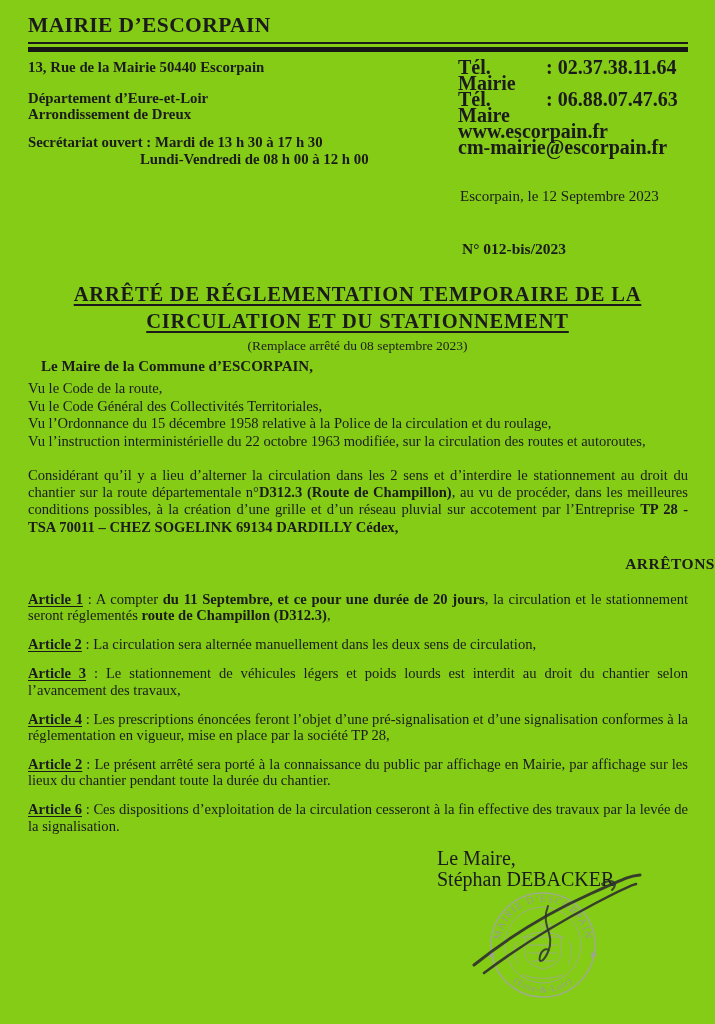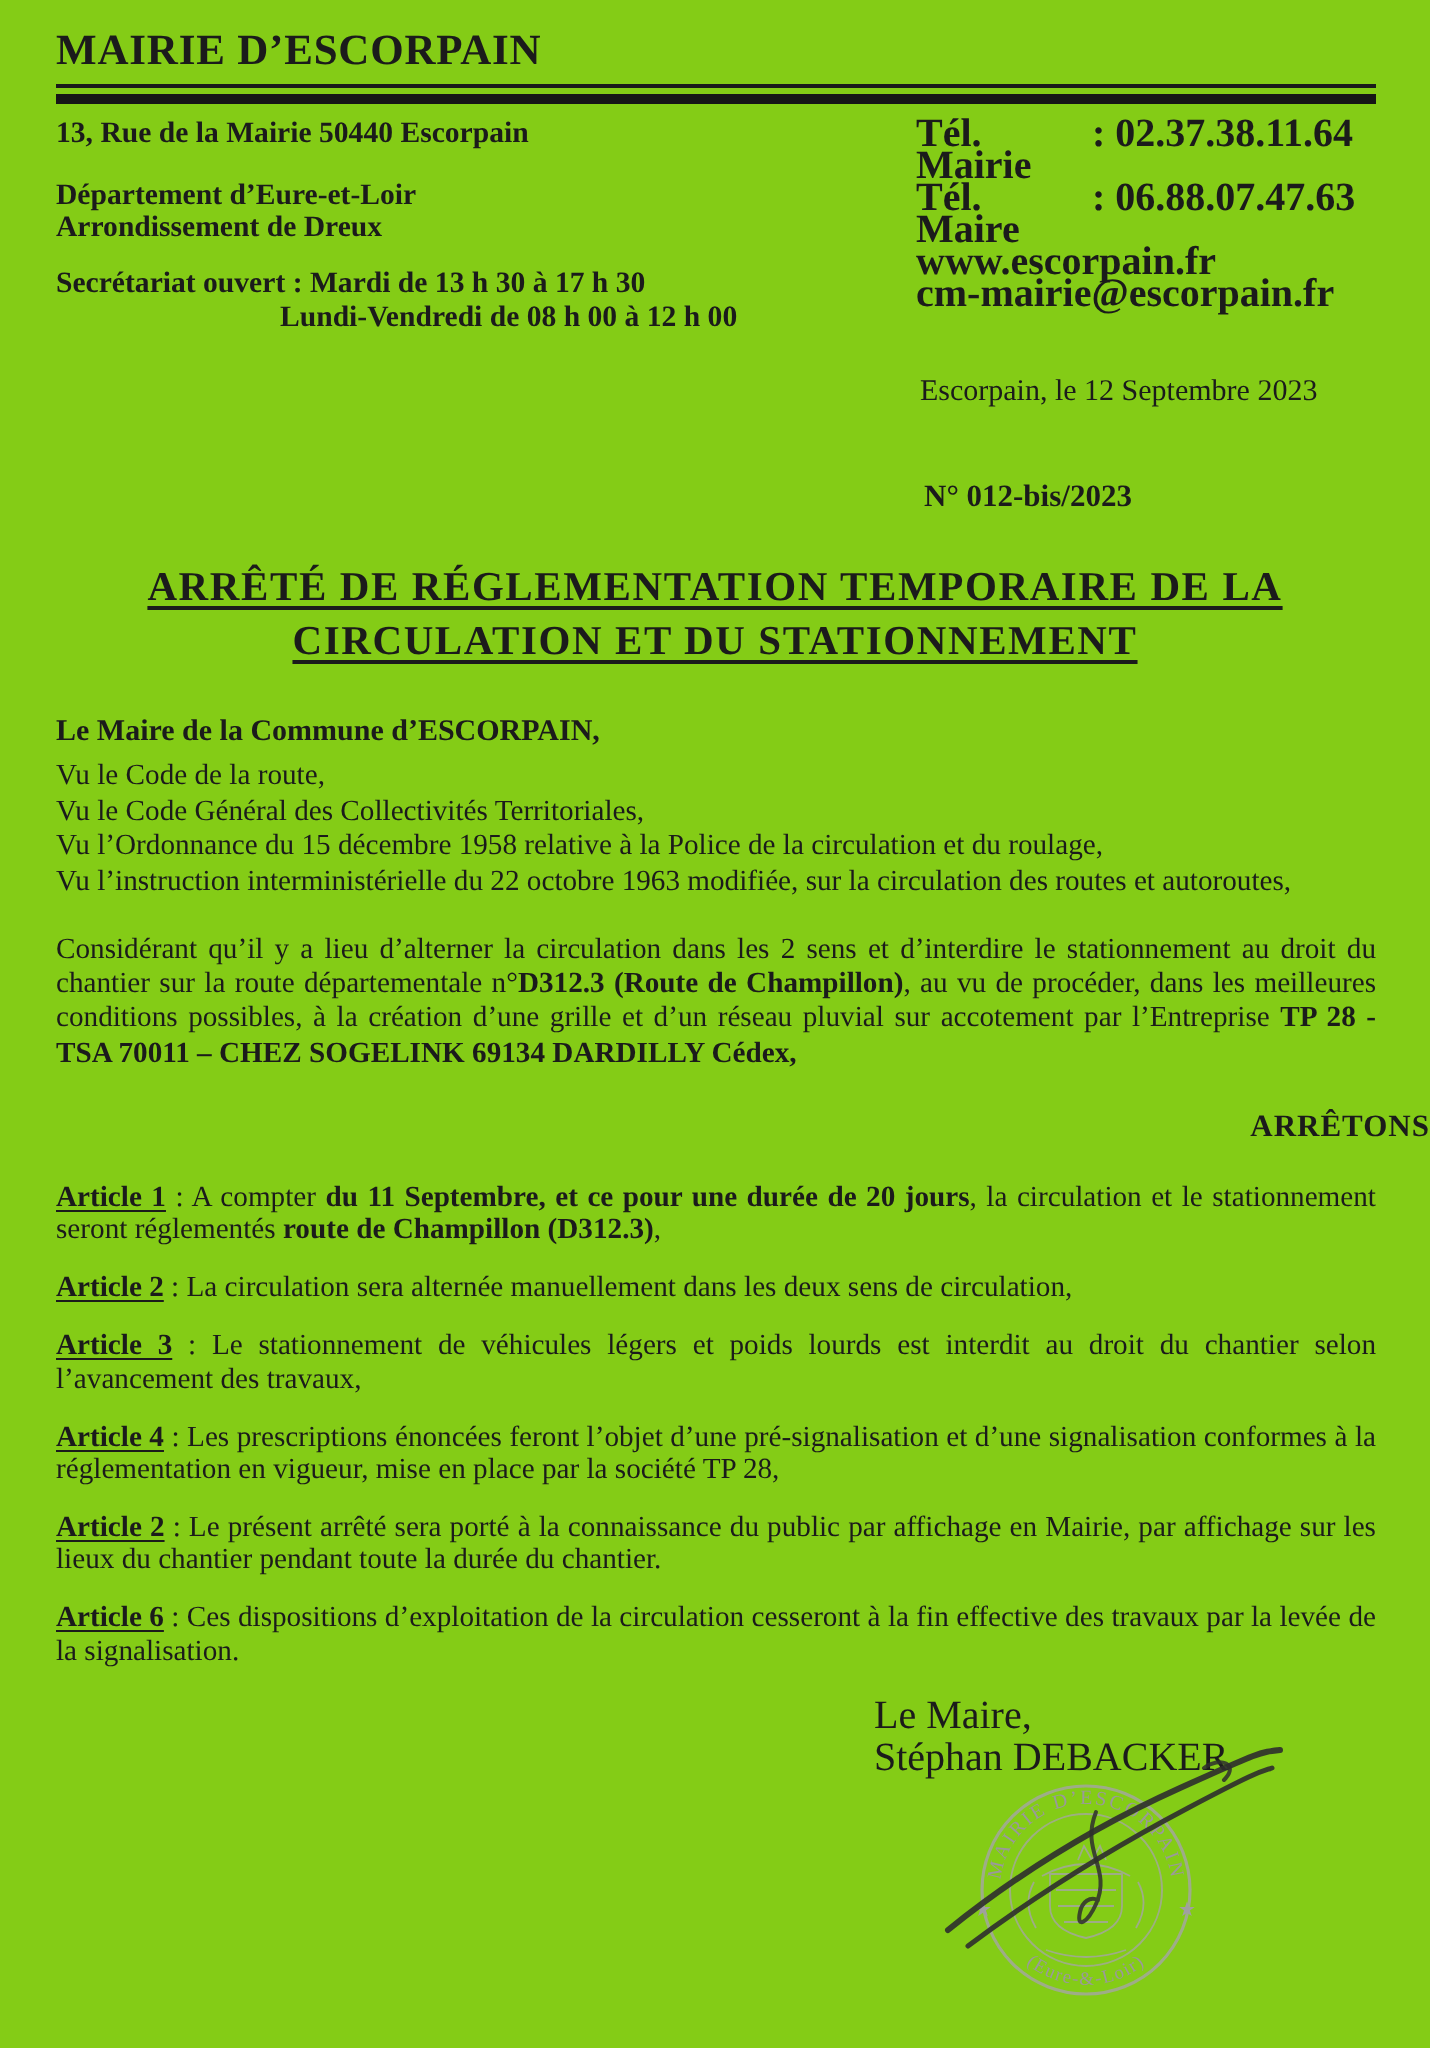--- a/index.html
+++ b/index.html
@@ -41,21 +41,21 @@
   .docnum   { left: 462px; top: 240px; font-size: 15.5px; font-weight: bold; margin: 0; }
 
   .doc-title {
     left: 0; right: 0; top: 281px;
     text-align: center; font-size: 20.5px; font-weight: bold;
     line-height: 26.5px; letter-spacing: 0.8px; margin: 0;
   }
   .doc-title span { text-decoration: underline; text-underline-offset: 3px; }
   .replaces { left: 0; right: 0; top: 338px; text-align: center; font-size: 13.5px; margin: 0; }
 
-  .mayor { left: 28px; top: 358px; font-size: 15px; font-weight: bold; margin: 0; }
+  .mayor { left: 41px; top: 358px; font-size: 15px; font-weight: bold; margin: 0; }
 
   .vu-block { left: 28px; right: 27px; top: 380px; font-size: 14.6px; line-height: 17.5px; }
   .vu-block p { margin: 0; }
 
   .considerant {
     left: 28px; right: 27px; top: 467px;
     font-size: 14.6px; line-height: 17.2px; text-align: justify; margin: 0;
   }
   .considerant b { font-weight: bold; }
 
@@ -106,20 +106,21 @@
     <p class="indent">Lundi-Vendredi de 08 h 00 à 12 h 00</p>
   </div>
 
   <p class="abs dateline">Escorpain, le 12 Septembre 2023</p>
   <p class="abs docnum">N° 012-bis/2023</p>
 
   <h2 class="abs doc-title">
     <span>ARRÊTÉ DE RÉGLEMENTATION TEMPORAIRE DE LA</span><br>
     <span>CIRCULATION ET DU STATIONNEMENT</span>
   </h2>
+  <p class="abs replaces">(Remplace arrêté du 08 septembre 2023)</p>
 
   <p class="abs mayor">Le Maire de la Commune d’ESCORPAIN,</p>
 
   <div class="abs vu-block">
     <p>Vu le Code de la route,</p>
     <p>Vu le Code Général des Collectivités Territoriales,</p>
     <p>Vu l’Ordonnance du 15 décembre 1958 relative à la Police de la circulation et du roulage,</p>
     <p>Vu l’instruction interministérielle du 22 octobre 1963 modifiée, sur la circulation des routes et autoroutes,</p>
   </div>
 

